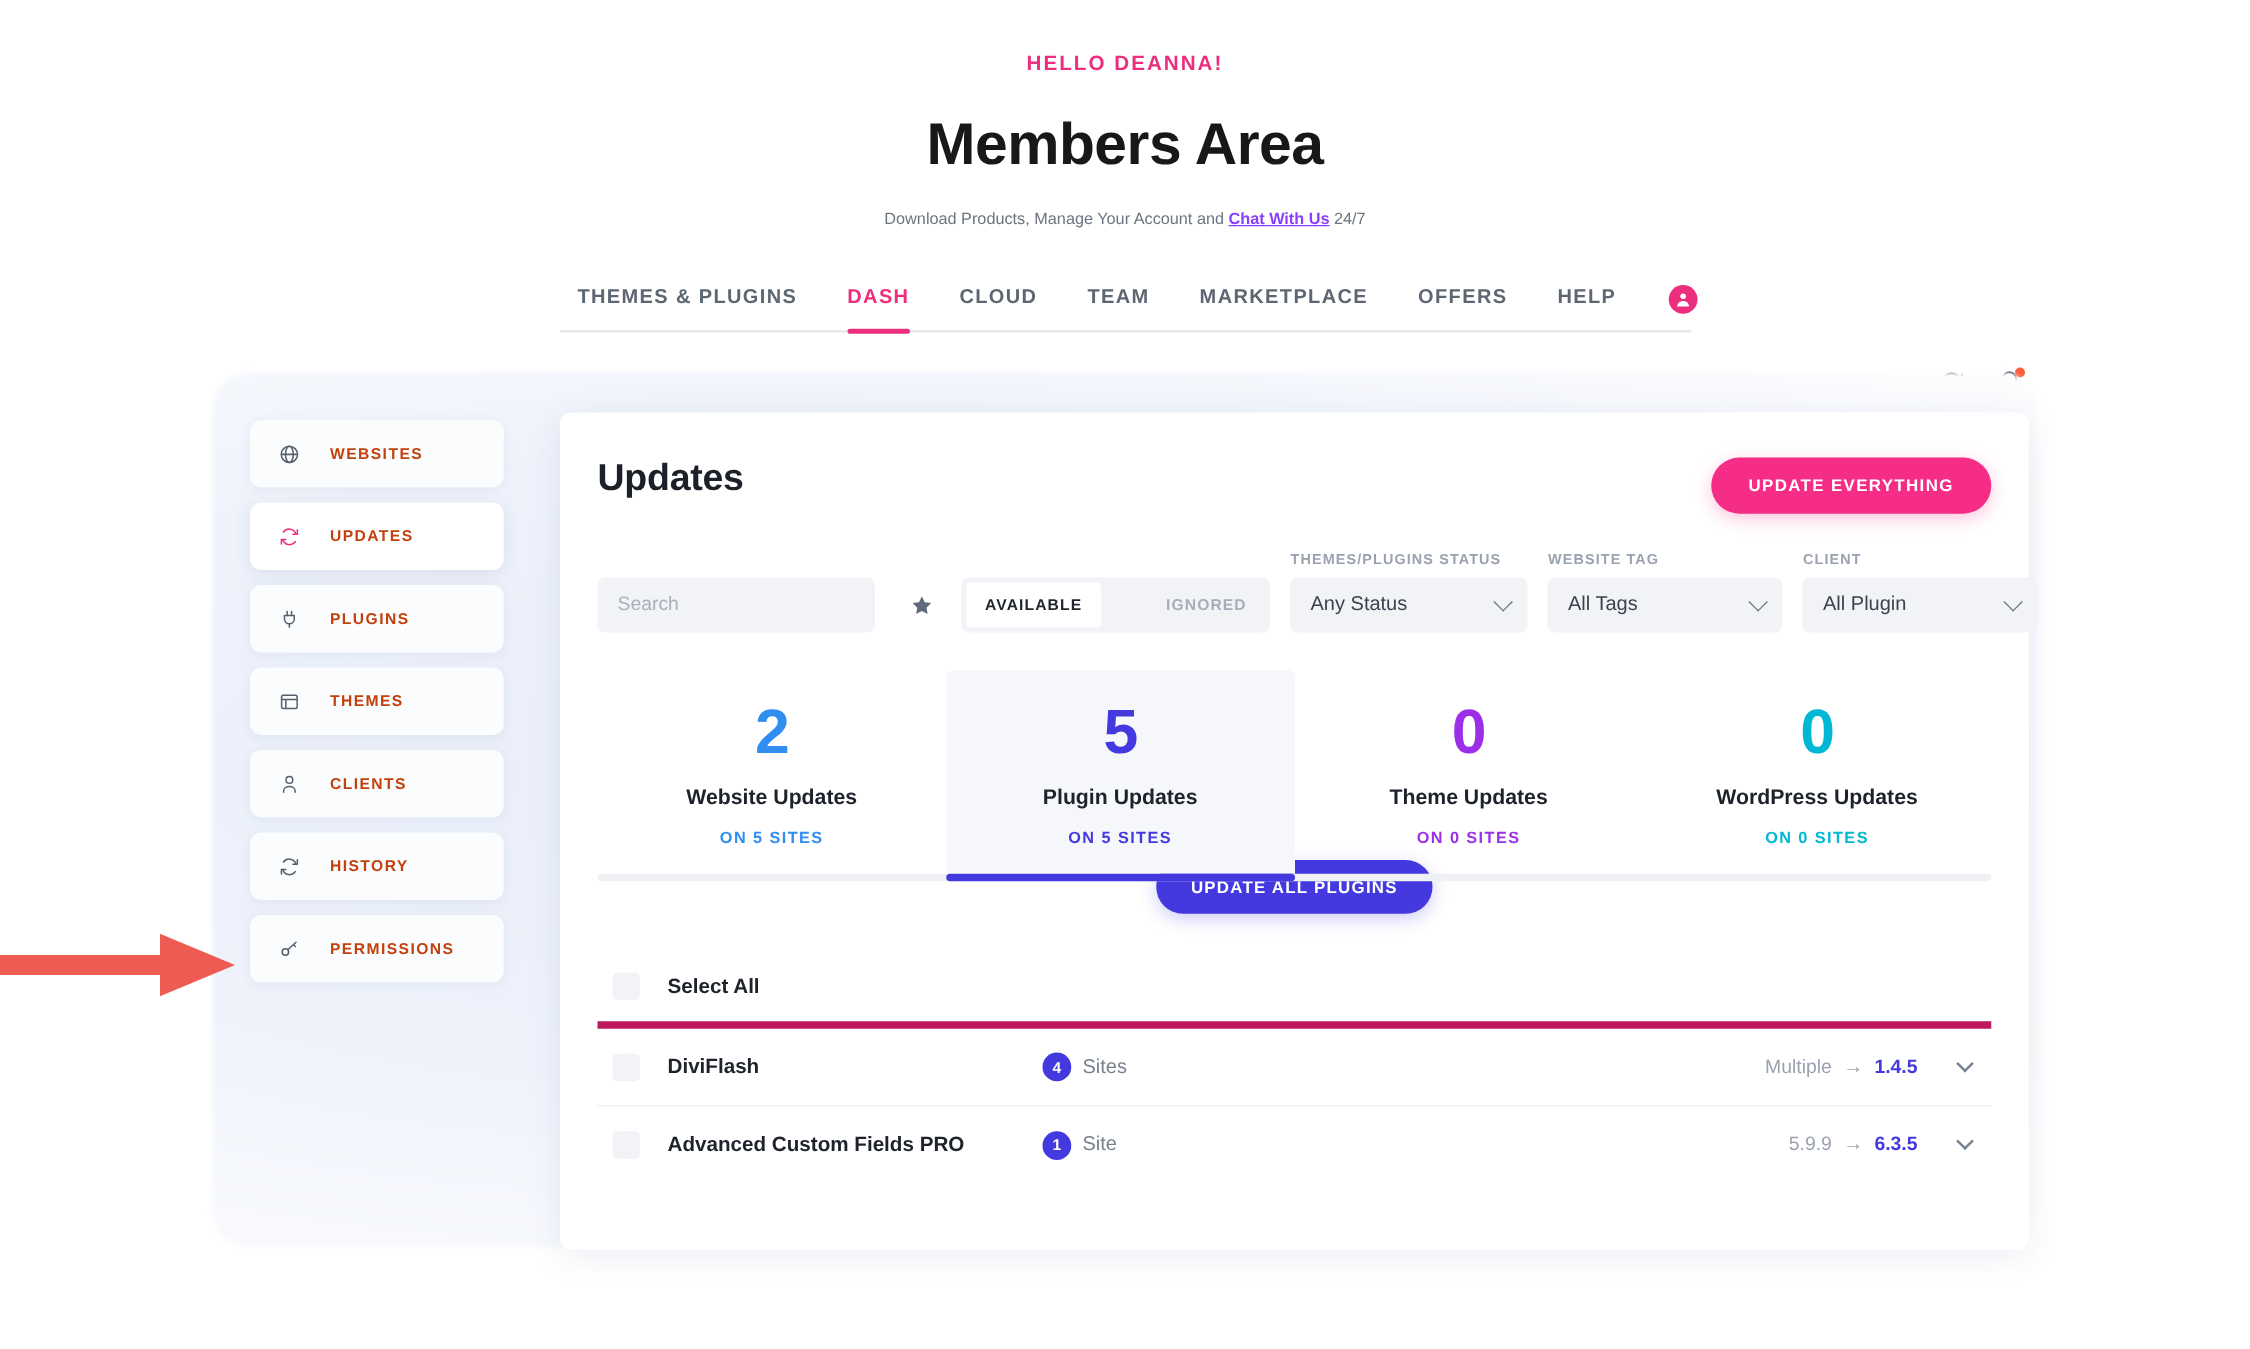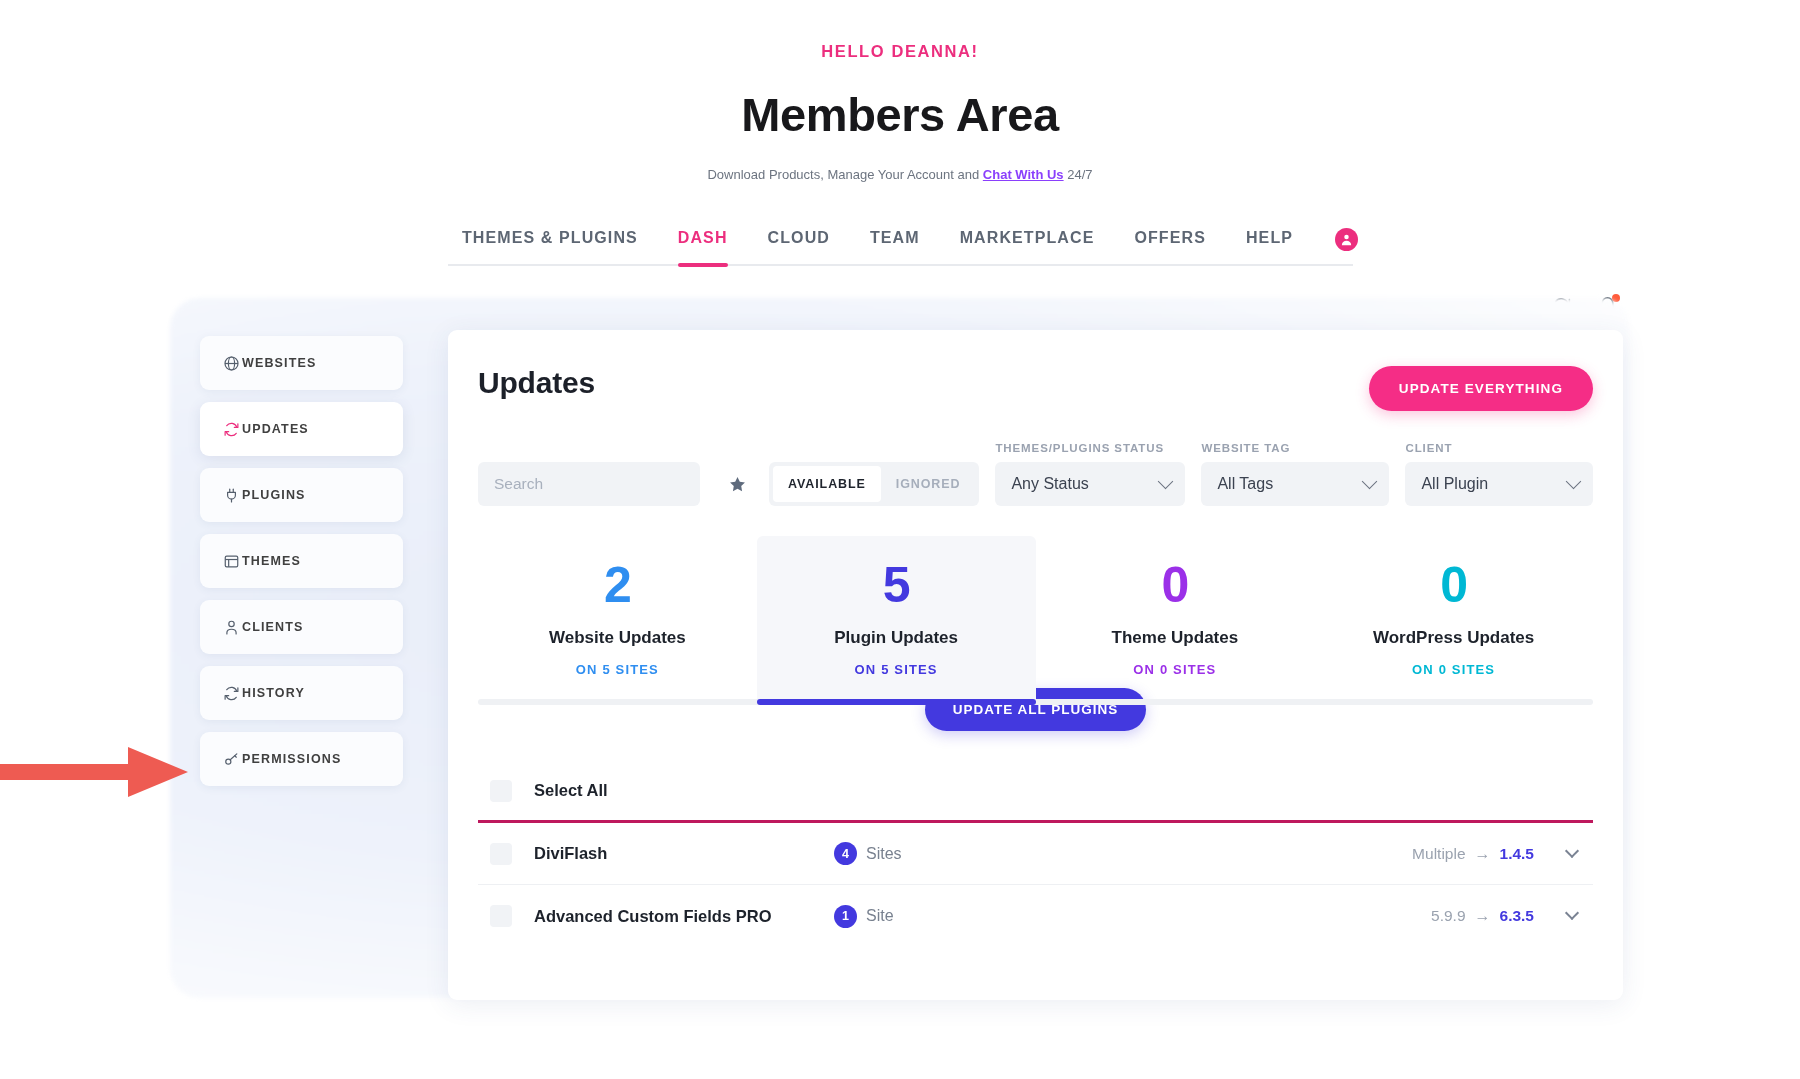--- a/index.html
+++ b/index.html
@@ -70,22 +70,22 @@
     height: 54px; background: #fbfcfe; border-radius: 9px;
     display: flex; align-items: center; padding-left: 20px;
     box-shadow: 0 2px 9px rgba(60,80,130,.07);
     cursor: pointer;
   }
   .side-item.active { background: #ffffff; box-shadow: 0 3px 14px rgba(60,80,130,.11); }
   .side-ico { width: 22px; height: 22px; flex: none; display:flex; align-items:center; justify-content:center; }
   .side-ico svg { width: 17px; height: 17px; stroke: #555f6d; fill: none; stroke-width: 1.7; }
   .side-item.active .side-ico svg { stroke: #ec2e7e; }
   .side-label {
-    font-size: 12.5px; font-weight: 700;
-    letter-spacing: 1.15px; color: #404040; text-transform: uppercase;
+    margin-left: 22px; font-size: 12.5px; font-weight: 700;
+    letter-spacing: 1.15px; color: #c2410c; text-transform: uppercase;
   }
 
   
   .arrow-annotation { position: absolute; left: 0; top: 455px; width: 190px; height: 58px; }
   .arrow-annotation svg { width: 190px; height: 58px; }
 
   
   .main-card {
     position: absolute; left: 448px; top: 42px;
     width: 1175px; height: 670px; background: #ffffff;
@@ -115,21 +115,21 @@
     font-family: "Liberation Sans", sans-serif; outline: none;
   }
   .search-input::placeholder { color: #a8b0bd; }
   .star-btn {
     margin: 0 22px 11px 28px; width: 22px; height: 22px;
     display:flex; align-items:center; justify-content:center; cursor: pointer;
   }
   .star-btn svg { width: 19px; height: 19px; fill: #5f6b7d; }
   .toggle-group {
     display: flex; background: #f1f3f6; border-radius: 6px;
-    padding: 4px; height: 44px; align-items: center;
+    padding: 4px; height: 44px; align-items: center; gap: 37px;
   }
   .toggle-opt {
     padding: 0 15px; height: 36px; display:flex; align-items:center;
     font-size: 12.5px; font-weight: 700; letter-spacing: .9px;
     text-transform: uppercase; color: #a6aebb; border-radius: 4px; cursor: pointer;
   }
   .toggle-opt.on { background: #ffffff; color: #1f242d; }
   .select-box {
     position: relative; background: #f1f3f6; border-radius: 6px;
     height: 44px; display: flex; align-items: center; padding: 0 16px;
@@ -172,21 +172,21 @@
     font-family: "Liberation Sans", sans-serif;
     box-shadow: 0 4px 14px rgba(67,57,223,.25);
   }
 
   
   .list { margin-top: 30px; }
   .list-row {
     display: flex; align-items: center; height: 62px;
     border-bottom: 1px solid #eef0f3; padding: 0 16px 0 12px;
   }
-  .list-row.head { border-bottom: 3px solid #be185d; }
+  .list-row.head { border-bottom: 6px solid #be185d; }
   .list-row.last { border-bottom: none; }
   .cbx {
     width: 22px; height: 22px; border-radius: 4px; background: #f1f3f6;
     flex: none; cursor: pointer;
   }
   .row-name {
     margin-left: 22px; font-size: 16.5px; font-weight: 700; color: #1d222b;
     width: 300px;
   }
   .sites-cell { display: flex; align-items: center; flex: none; width: 300px; }

